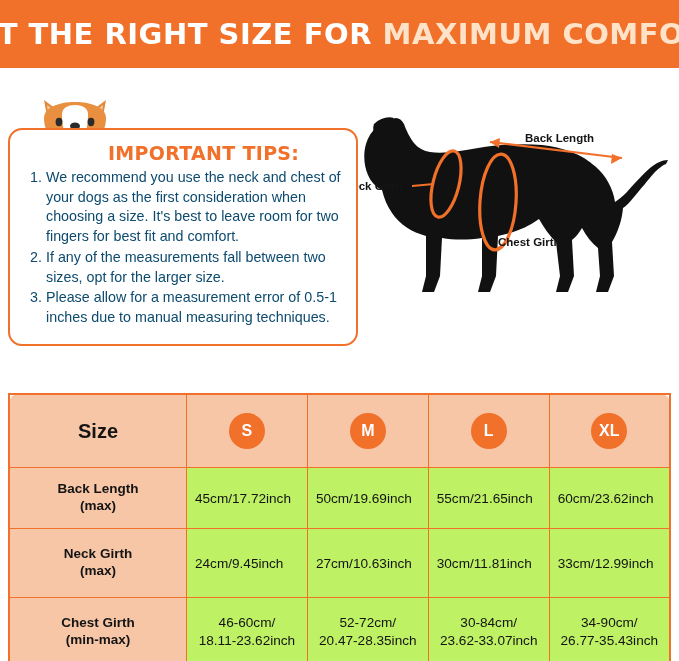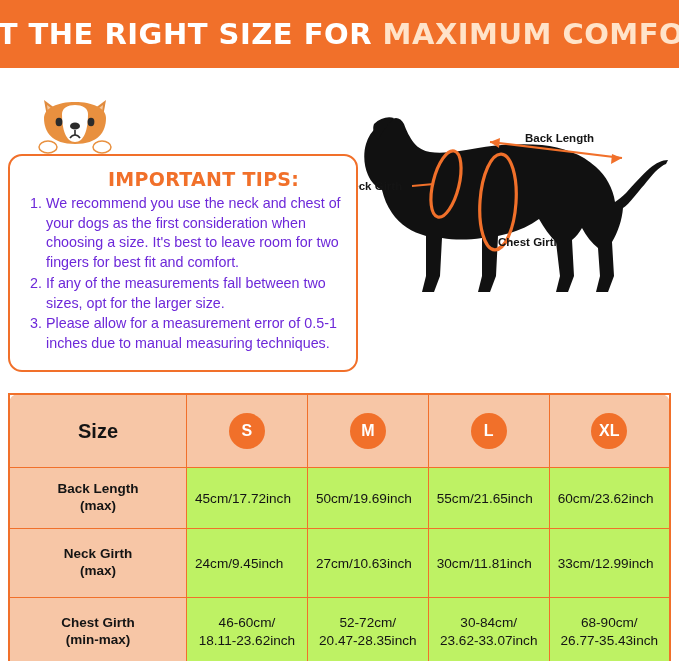--- a/index.html
+++ b/index.html
@@ -64,21 +64,21 @@
     white-space: nowrap;
   }
   .lbl-back { left: 195px; top: 52px; }
   .lbl-neck { left: 14px; top: 100px; }
   .lbl-chest { left: 168px; top: 156px; }
 
   
   .tips-box {
     position: absolute;
     left: 8px;
-    top: 154px;
+    top: 128px;
     width: 350px;
     height: 218px;
     border: 2.5px solid #F1702A;
     border-radius: 14px;
     box-sizing: border-box;
     background: #ffffff;
     padding: 10px 12px 8px 12px;
   }
   .tips-title {
     font-family: "DejaVu Sans", sans-serif;
@@ -86,21 +86,21 @@
     font-size: 19px;
     color: #F1702A;
     margin: 2px 0 2px 86px;
     letter-spacing: 0.3px;
   }
   .tips-list {
     margin: 4px 0 0 0;
     padding-left: 24px;
     font-size: 14.3px;
     line-height: 1.38;
-    color: #6d28d9;
+    color: #0c4a6e;
   }
   .tips-list li {
     margin-bottom: 1px;
   }
 
   
   .corgi {
     position: absolute;
     left: 28px;
     top: 92px;
@@ -331,21 +331,21 @@
         </td>
         <td class="val">
           <div>52-72cm/</div>
           <div>20.47-28.35inch</div>
         </td>
         <td class="val">
           <div>30-84cm/</div>
           <div>23.62-33.07inch</div>
         </td>
         <td class="val">
-          <div>68-90cm/</div>
+          <div>34-90cm/</div>
           <div>26.77-35.43inch</div>
         </td>
       </tr>
     </tbody>
       </table>
   </div>
 
 </div>
 
 </body></html>

